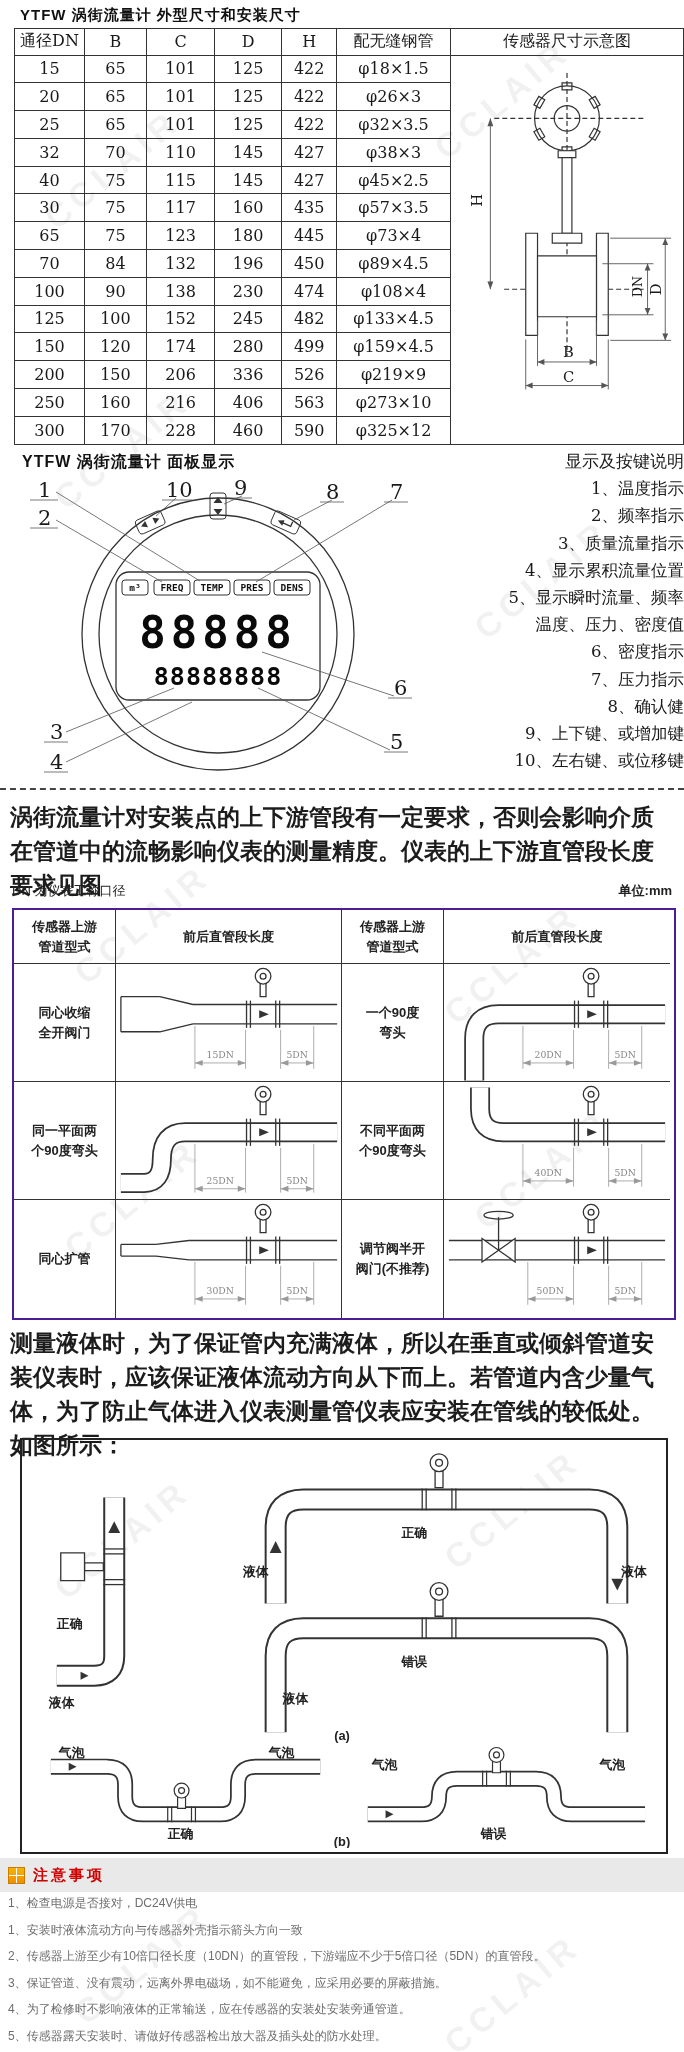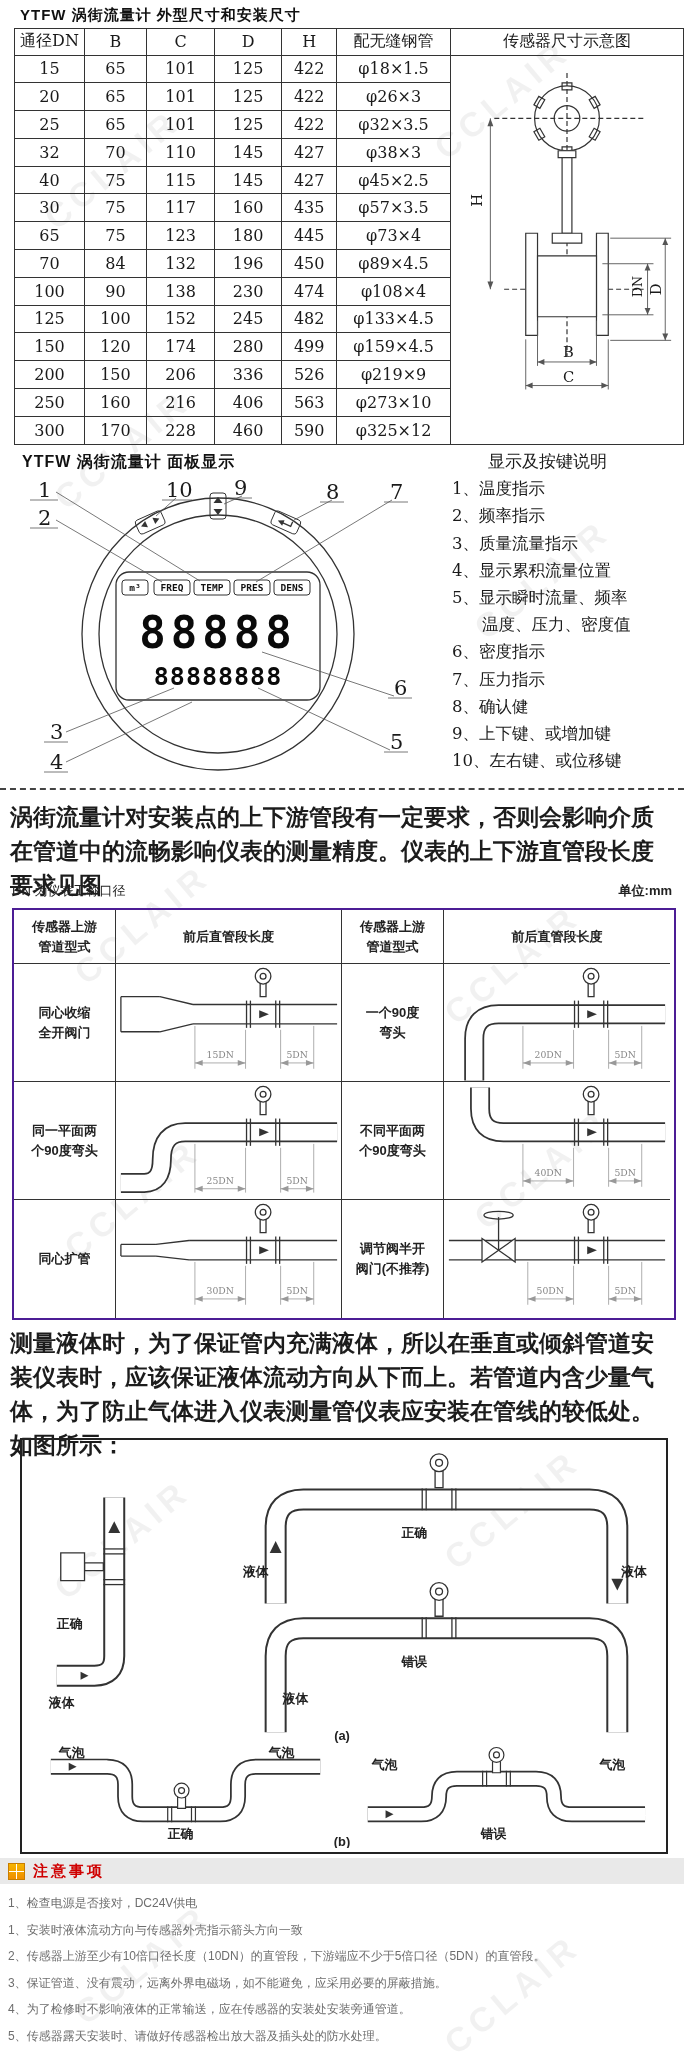--- a/index.html
+++ b/index.html
@@ -9,21 +9,21 @@
       color:rgba(0,0,0,0.055);transform:rotate(-40deg);pointer-events:none;}
   .sec-title{position:absolute;font-weight:bold;font-size:15px;letter-spacing:1px;color:#111;}
   
   #dim-table{position:absolute;top:28px;left:14px;border-collapse:collapse;
              font-family:"DejaVu Serif",serif;font-size:16px;color:#1a1a1a;padding-left:44px;}
   #dim-table td,#dim-table th{border:1px solid #333;text-align:center;height:25.5px;
              font-weight:normal;padding:0 4px;}
   
   #panel-svg{position:absolute;top:476px;left:0;}
   #legend{position:absolute;top:448px;left:452px;width:232px;
-          font-family:"DejaVu Serif",serif;font-size:16.5px;color:#1a1a1a;line-height:27.2px;}
+          font-family:"DejaVu Serif",serif;font-size:16.5px;color:#1a1a1a;line-height:27.2px;text-align:right;}
   #legend .lg-title{padding-left:36px;font-size:17px;}
   #legend .cont{padding-left:30px;}
   #divider{position:absolute;top:788px;left:0;width:684px;border-top:2px dashed #444;}
   .para{position:absolute;left:10px;width:666px;font-weight:bold;font-size:23px;
         line-height:34px;color:#1c1c1c;}
   #dn-note{position:absolute;top:882px;left:12px;width:660px;font-size:13px;color:#222;}
   #unit-note{float:right;font-weight:bold;}
   
   #install{position:absolute;top:908px;left:12px;width:660px;border:2px solid #4c1d95;
            display:grid;grid-template-columns:102px 226px 102px 226px;
@@ -35,21 +35,21 @@
   .cell-label{font-weight:bold;font-size:13px;text-align:center;white-space:pre-line;line-height:20px;}
   
   svg line,svg path,svg circle,svg rect,svg ellipse,svg polyline{vector-effect:non-scaling-stroke;}
   .dimtxt{font-family:"DejaVu Serif",serif;font-size:9.5px;fill:#888;}
   .lbl{font-weight:bold;font-size:13px;fill:#222;font-family:"Liberation Sans",sans-serif;}
   .callout{font-family:"DejaVu Serif",serif;font-size:21px;fill:#1a1a1a;}
   .lcd-ic{font-family:"DejaVu Sans Mono",monospace;font-size:9.5px;font-weight:bold;fill:#111;}
   .seg{font-family:"DejaVu Sans Mono",monospace;font-weight:bold;fill:#0a0a0a;}
   #diagram-box{position:absolute;top:1438px;left:20px;width:644px;height:412px;border:2px solid #222;}
   
-  #notice-bar{position:absolute;top:1858px;left:0;width:684px;height:26px;background:#e9e9e9;
+  #notice-bar{position:absolute;top:1858px;left:0;width:684px;height:34px;background:#e9e9e9;
               display:flex;align-items:center;}
   #notice-icon{width:15px;height:15px;margin-left:8px;border:1px solid #c87d00;
      background:linear-gradient(90deg,transparent 44%,#fff 44% 56%,transparent 56%),
                 linear-gradient(0deg,transparent 44%,#fff 44% 56%,transparent 56%),
                 linear-gradient(#f7b500,#ef8e00);}
   #notice-title{color:#cf0000;font-weight:bold;font-size:15px;letter-spacing:3px;margin-left:8px;}
   #notes{position:absolute;top:1890px;left:8px;width:670px;font-size:12px;color:#6e6e6e;
          line-height:26.5px;}
 </style>
 </head>

